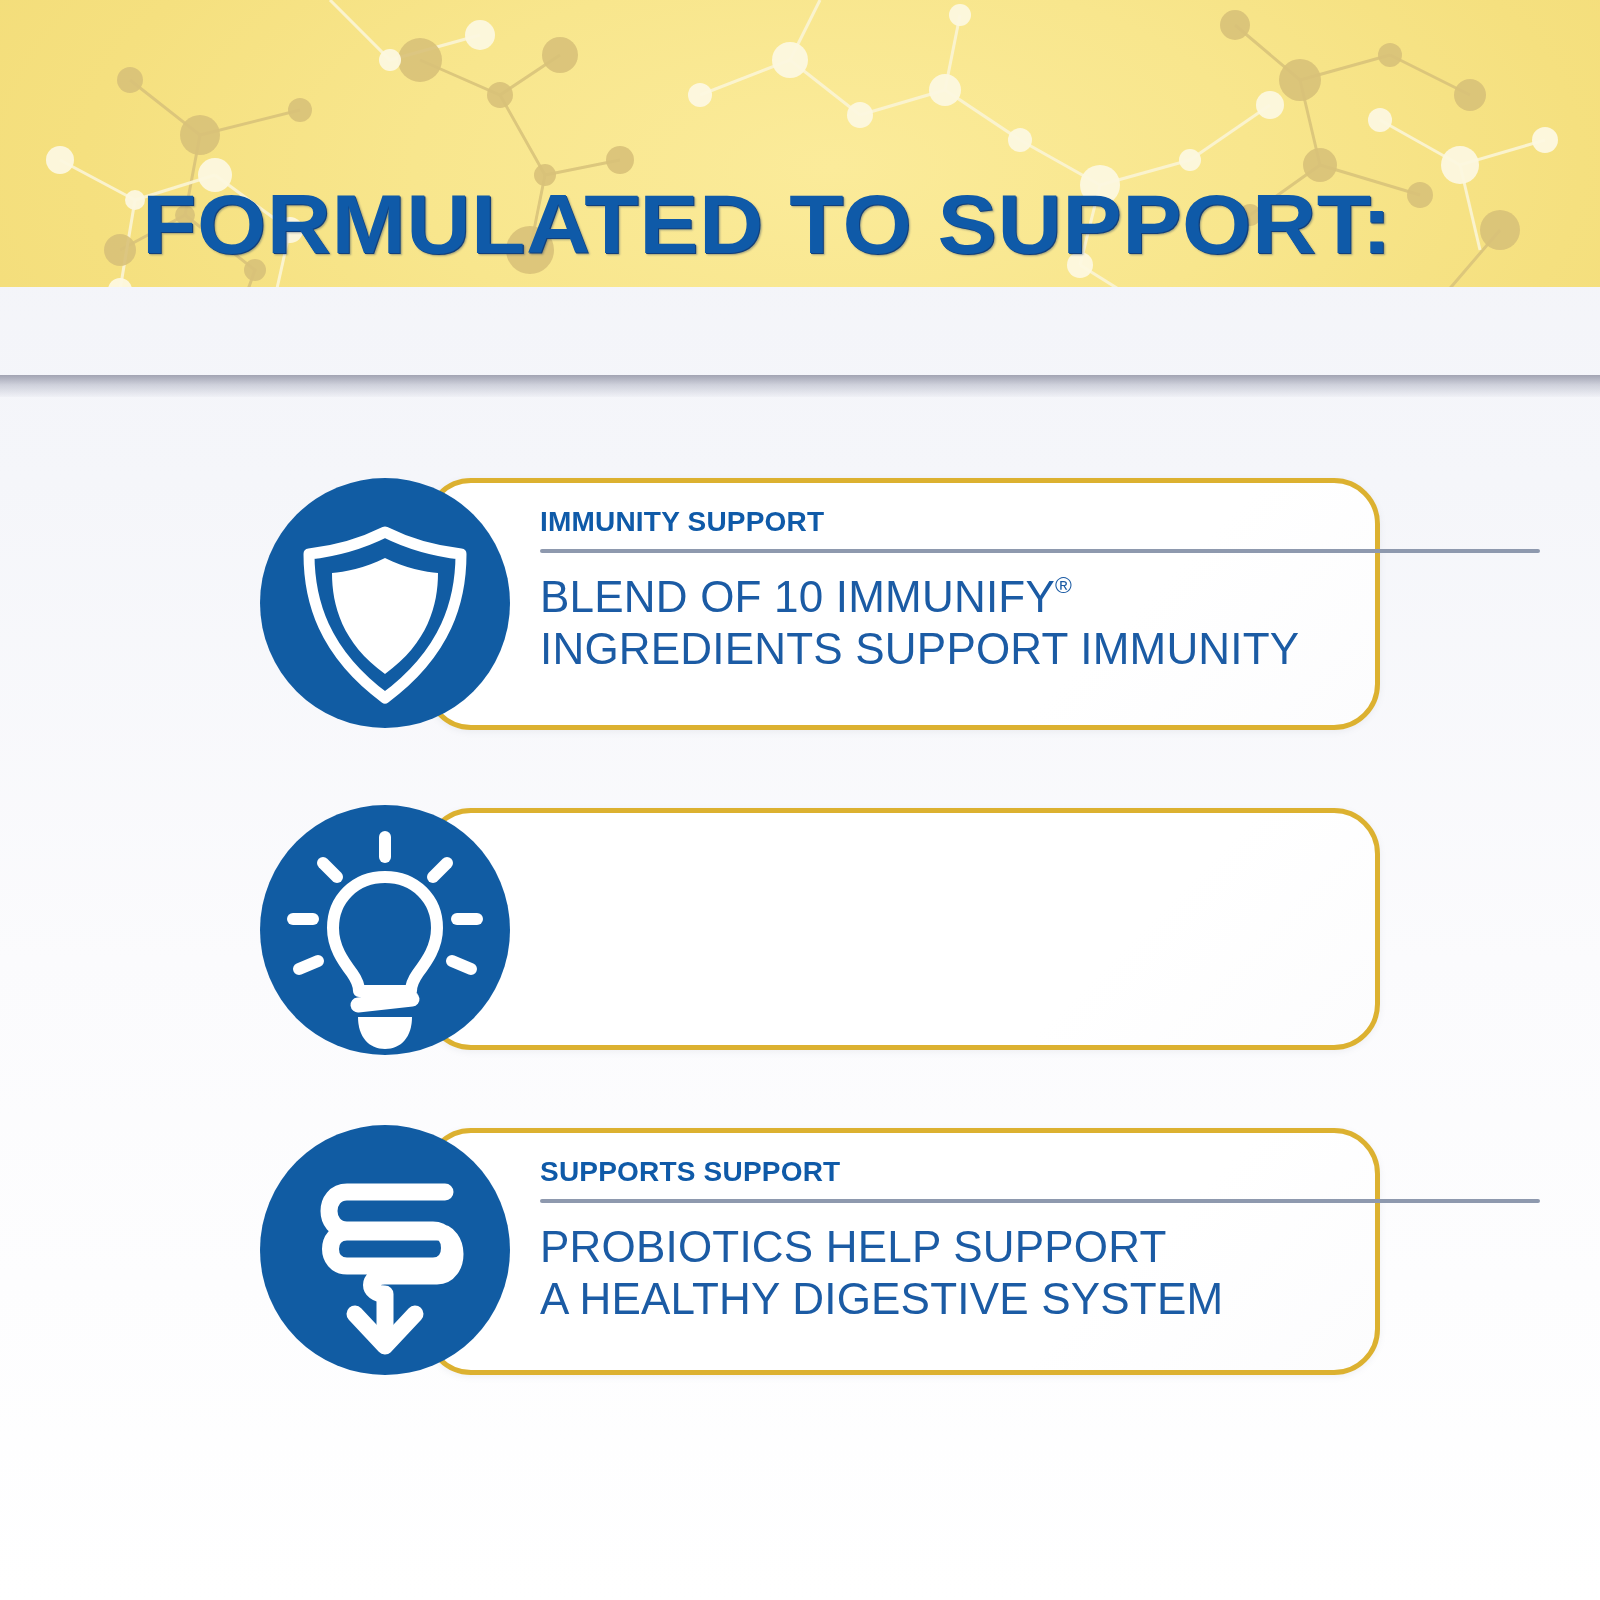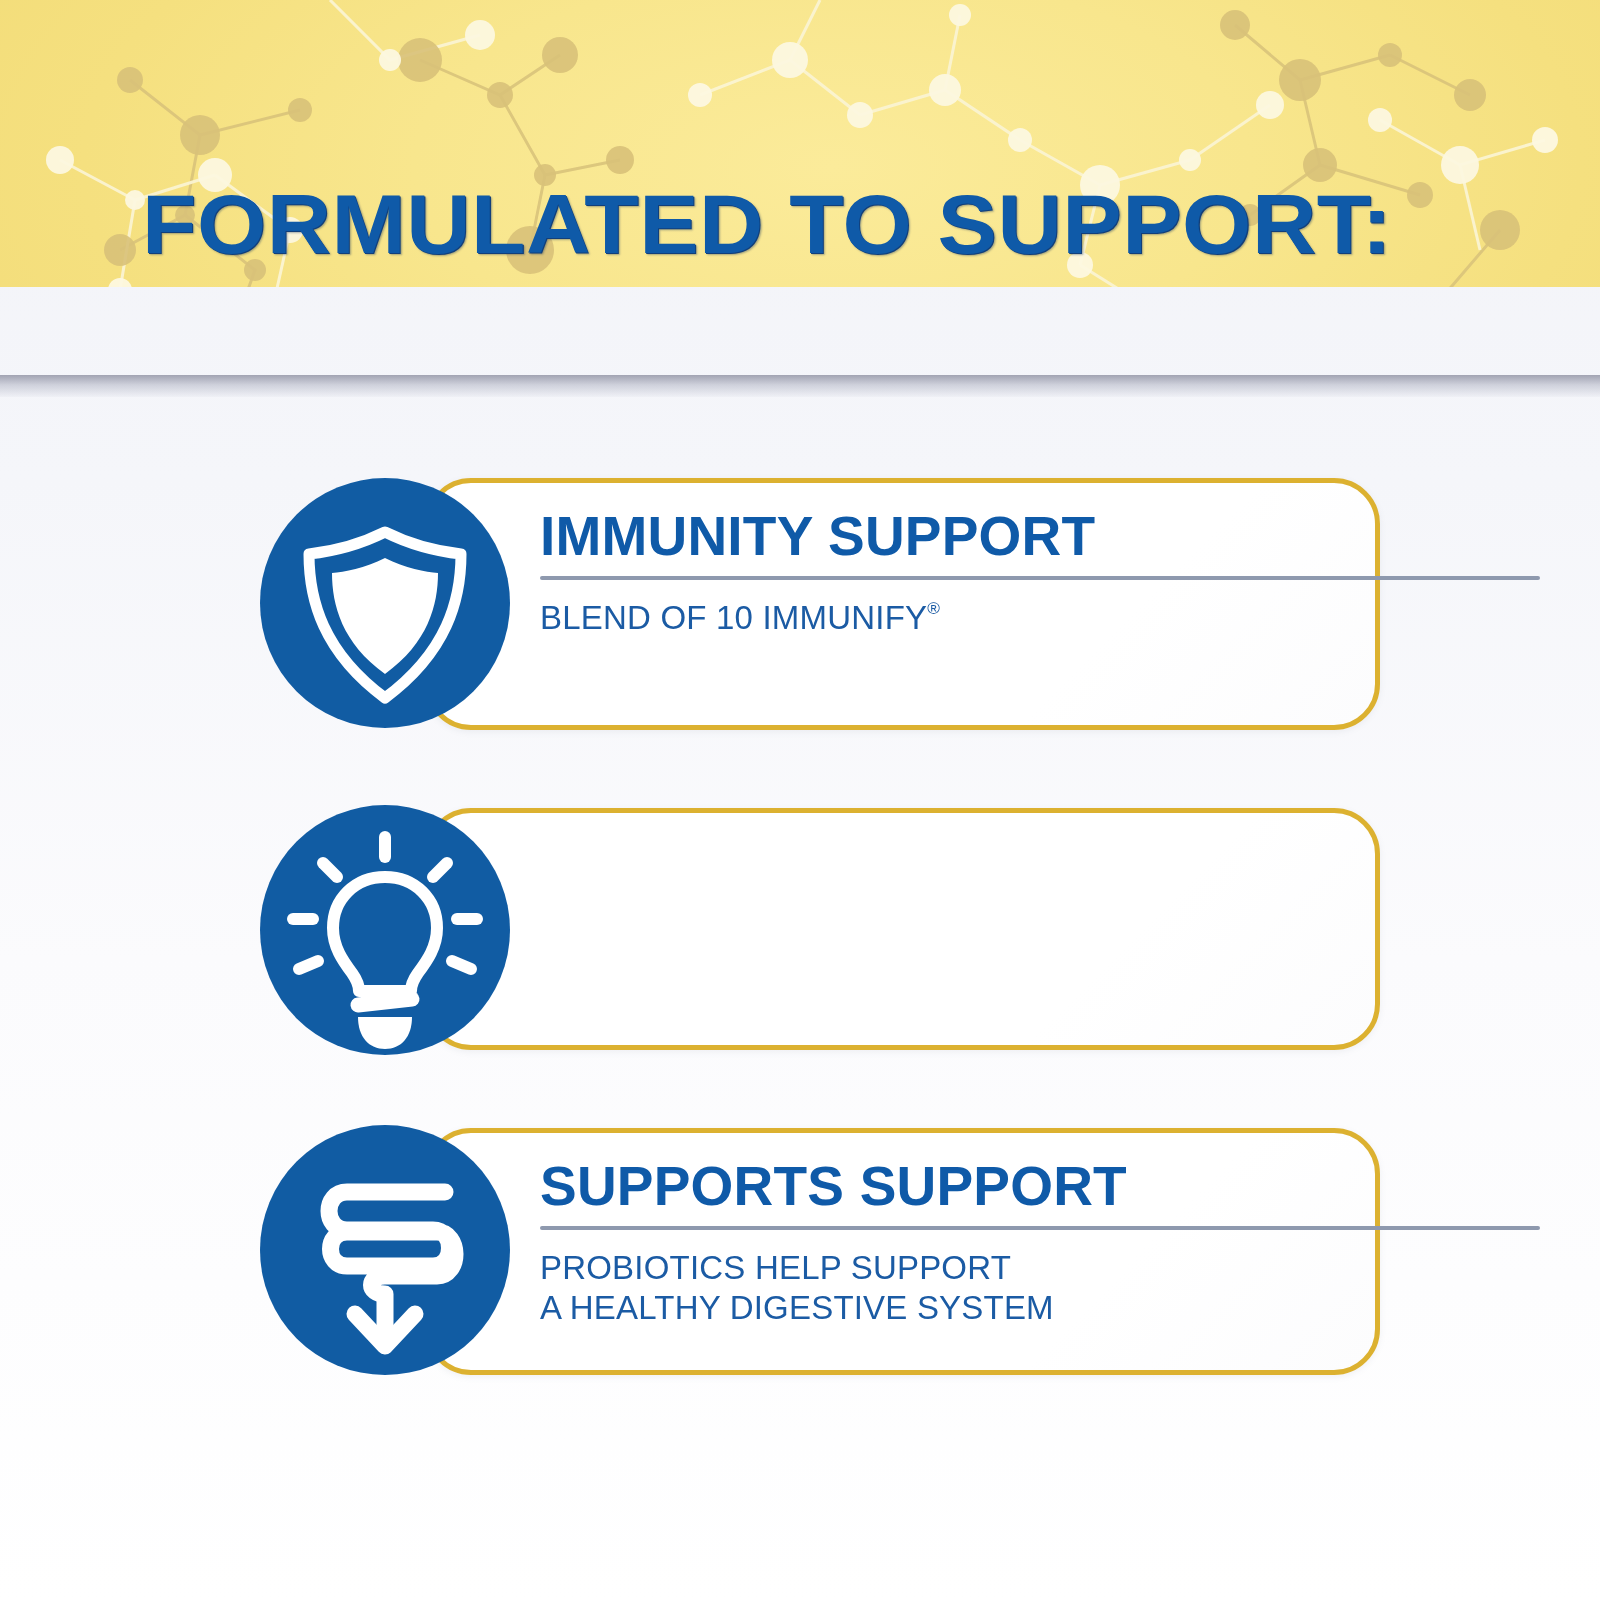--- a/index.html
+++ b/index.html
@@ -75,38 +75,38 @@
     border-radius: 46px;
     box-sizing: border-box;
     box-shadow: 0 2px 6px rgba(120,125,150,0.10);
   }
   .card-text {
     position: absolute;
     left: 540px;
     right: 60px;
   }
   .card-heading {
-    font-size: 55px;
+    font-size: 28px;
     font-weight: 700;
     color: #0f5aa8;
     letter-spacing: 0.2px;
     line-height: 1.02;
     white-space: nowrap;
     transform: scaleX(1.0);
     transform-origin: left center;
   }
   .card-rule {
     margin-top: 12px;
     height: 4px;
     background: #8e99ae;
     border-radius: 2px;
   }
   .card-body {
     margin-top: 18px;
-    font-size: 33px;
+    font-size: 44px;
     line-height: 1.20;
     color: #1b5ba4;
     letter-spacing: 0.2px;
     font-weight: 400;
   }
   .card-body .reg {
     font-size: 0.52em;
     vertical-align: 0.85em;
     letter-spacing: 0;
   }
@@ -239,20 +239,21 @@
         <path d="M0,-52 C -20,-42 -41,-38 -53,-37 C -53,-5 -43,33 0,64 C 43,33 53,-5 53,-37 C 41,-38 20,-42 0,-52 Z" fill="#ffffff"></path>
       </g>
     </svg>
   </div>
 
   <div class="card-text" style="top:508px;">
     <div class="card-heading">IMMUNITY SUPPORT</div>
     <div class="card-rule"></div>
     <div class="card-body">
       <span>BLEND OF 10 IMMUNIFY</span><span class="reg">®</span><br>
+      <span>INGREDIENTS SUPPORT IMMUNITY</span>
     </div>
   </div>
 
   <div class="card-box" style="top:808px; height:242px;"></div>
 
   <div class="icon-circle" style="top:805px;">
     <svg viewBox="0 0 250 250">
       <g transform="translate(125,120)">
 
         <path d="M0,-48 C -30,-48 -52,-26 -52,3 C -52,22 -42,36 -33,48 C -28,55 -26,60 -26,66 L 26,66 C 26,60 28,55 33,48 C 42,36 52,22 52,3 C 52,-26 30,-48 0,-48 Z" fill="none" stroke="#ffffff" stroke-width="12" stroke-linejoin="round"></path>

